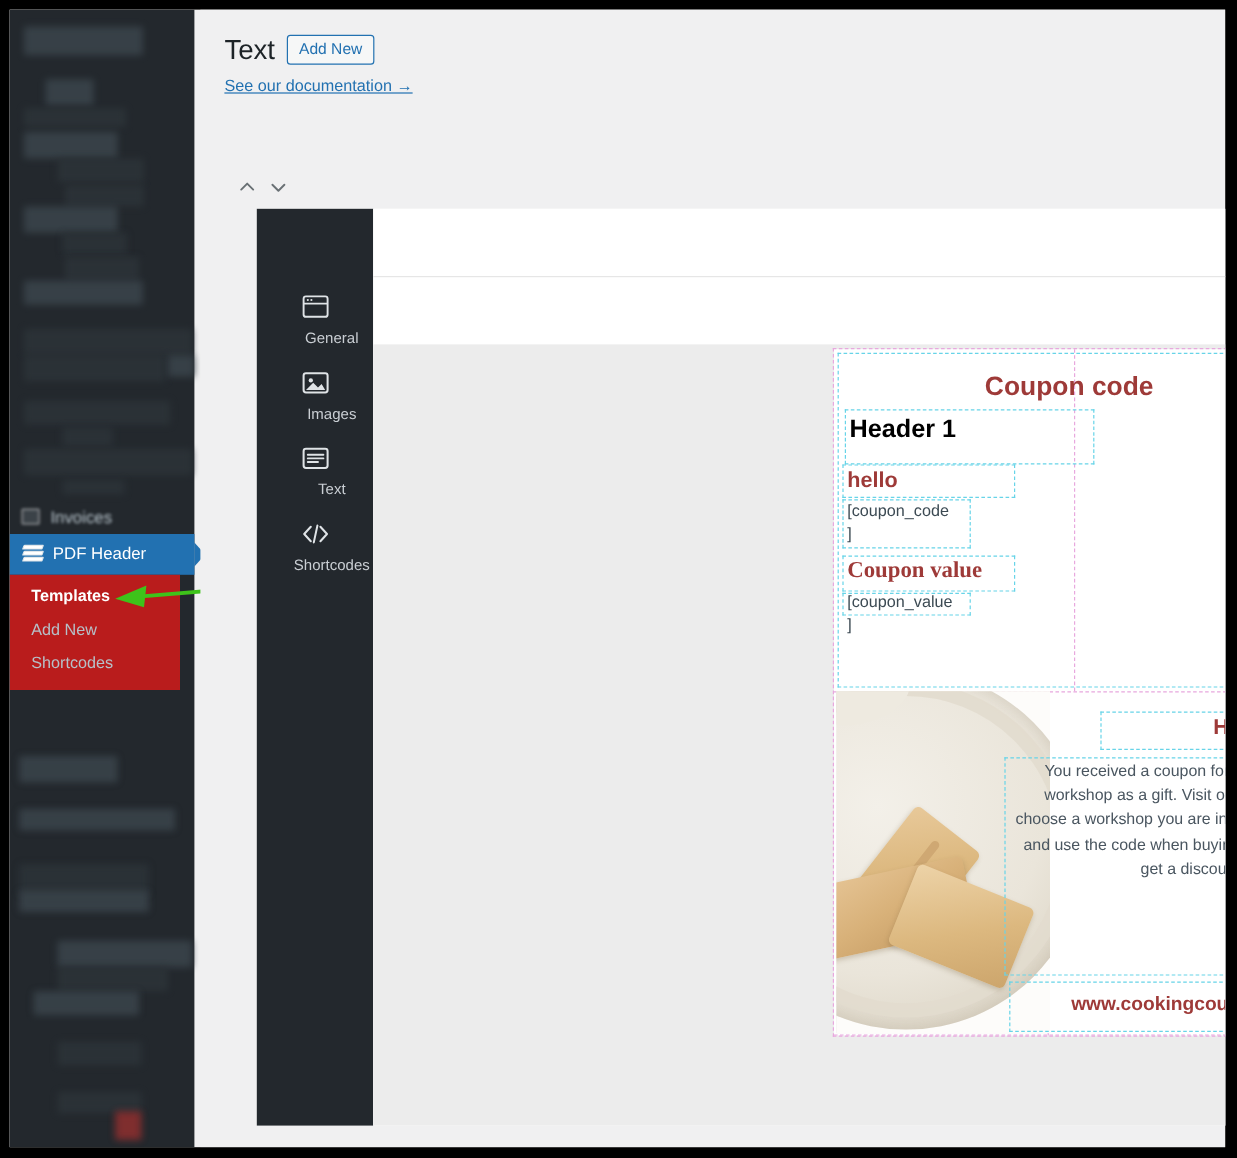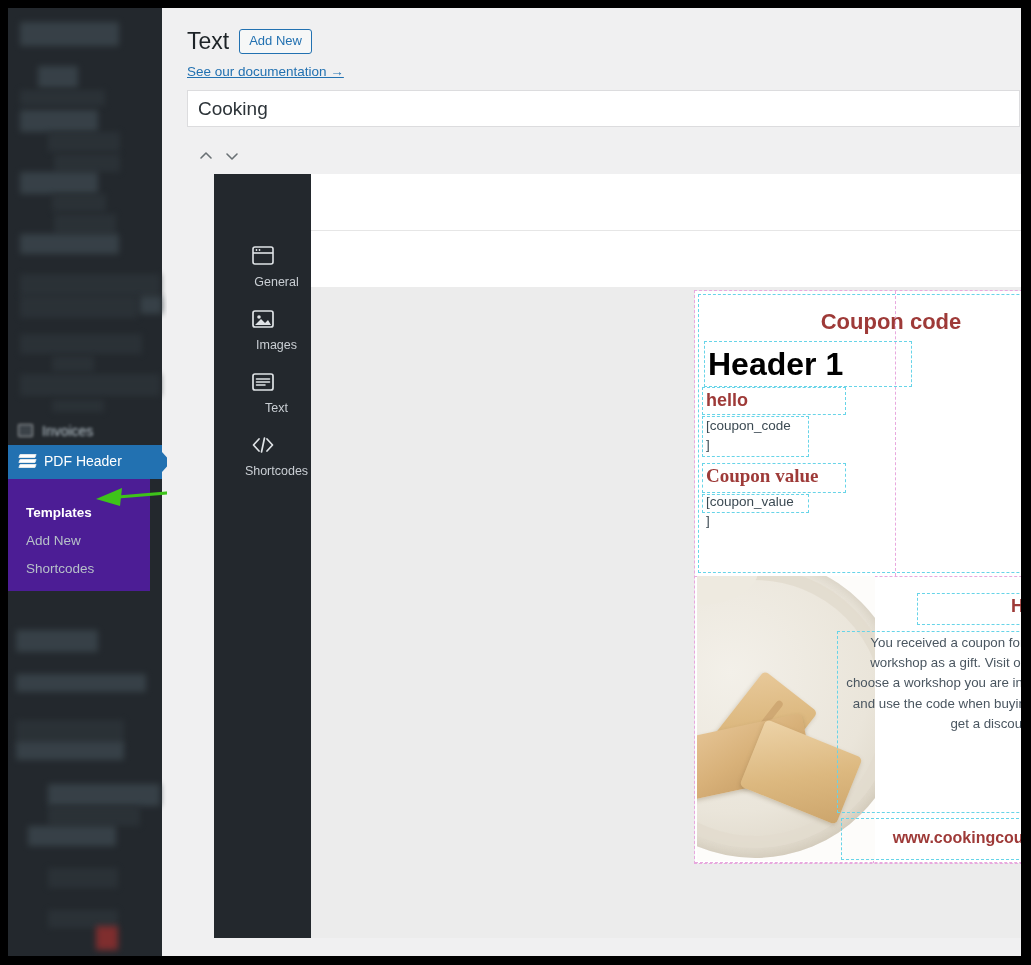--- a/index.html
+++ b/index.html
@@ -35,21 +35,21 @@
   #menu-pdf .lb{position:absolute;left:36px;top:8px;color:#fff;font-size:14px;}
   #menu-pdf .arrow{
     position:absolute;left:154px;top:7px;width:0;height:0;
     border-top:10px solid transparent;border-bottom:10px solid transparent;
     border-left:9px solid #2271b1;
   }
   .coupon-stack{position:absolute;left:10px;top:9px;width:20px;height:16px;}
   .coupon-stack i{position:absolute;display:block;width:17px;height:4px;background:#fff;
      border:1px solid #dfe6ea;box-sizing:border-box;transform:skewX(-22deg);border-radius:1px;}
 
-  #submenu{position:absolute;left:0;top:471px;width:142px;background:#4c1d95;padding:20px 0 8px 0;}
+  #submenu{position:absolute;left:0;top:471px;width:142px;background:#b91c1c;padding:4px 0 8px 0;}
   .sub-item{display:block;padding:6px 0 6px 18px;color:#b6c0c8;font-size:13.5px;line-height:16px;
             text-decoration:none;}
   .sub-item.current{color:#fff;font-weight:bold;}
 
   
   #arrow{position:absolute;left:80px;top:462px;width:200px;height:48px;pointer-events:none;}
 
   
   #main{position:absolute;left:159px;top:0;width:854px;height:948px;background:#f0f0f1;}
   #main-pad{position:absolute;left:20px;top:0;width:834px;height:948px;}
@@ -88,21 +88,21 @@
 
   
   #coupon{position:absolute;left:384px;top:4px;width:402px;height:572px;background:#fff;
           outline:1px dashed #e8a8de;}
   .vdash{position:absolute;width:0;border-left:1px dashed #e8a8de;}
   .hdash{position:absolute;height:0;border-top:1px dashed #e8a8de;}
   .cyan{position:absolute;border:1px dashed #67d4e8;box-sizing:border-box;}
 
   .c-red{color:#9e3a38;}
   .t-couponcode{position:absolute;font-size:22px;font-weight:bold;}
-  .t-header1{position:absolute;font-size:32px;font-weight:bold;color:#000;}
+  .t-header1{position:absolute;font-size:21px;font-weight:bold;color:#000;}
   .t-hello{position:absolute;font-size:18px;font-weight:bold;}
   .t-sc{position:absolute;font-size:13.5px;color:#3c4a53;}
   .t-cvalue{position:absolute;font-size:19px;font-weight:bold;font-family:Liberation Serif, serif;}
   .t-hi{position:absolute;font-size:18px;font-weight:bold;text-align:right;}
   .t-body{position:absolute;font-size:13.3px;color:#4a5660;line-height:20.2px;text-align:right;}
   .t-url{position:absolute;font-size:16px;font-weight:bold;text-align:right;}
 
   
   #photo{position:absolute;left:2px;top:285px;width:178px;height:285px;overflow:hidden;background:#efece6;}
   #photo .plate{position:absolute;left:-92px;top:-18px;width:300px;height:300px;border-radius:50%;
@@ -188,21 +188,20 @@
   <div id="main">
   <div id="main-pad">
 
     <div class="hdr-row">
       <span class="hdr-title">Text</span>
       <span class="btn-addnew">Add New</span>
     </div>
 
     <a class="doc-link" href="#">See our documentation →</a>
 
-    <input id="title-field" type="text" value="Cooking" style="">
 
     <div id="toolbar">
       <span class="chev" style="left:10px;top:8px;">
         <svg width="18" height="18" viewBox="0 0 18 18">
                 <path d="M4 11 L9 6 L14 11" fill="none" stroke="#6a7175" stroke-width="1.6" stroke-linecap="round" stroke-linejoin="round"></path>
               </svg>
       </span>
       <span class="chev" style="left:36px;top:8px;">
         <svg width="18" height="18" viewBox="0 0 18 18">
                 <path d="M4 7 L9 12 L14 7" fill="none" stroke="#6a7175" stroke-width="1.6" stroke-linecap="round" stroke-linejoin="round"></path>

